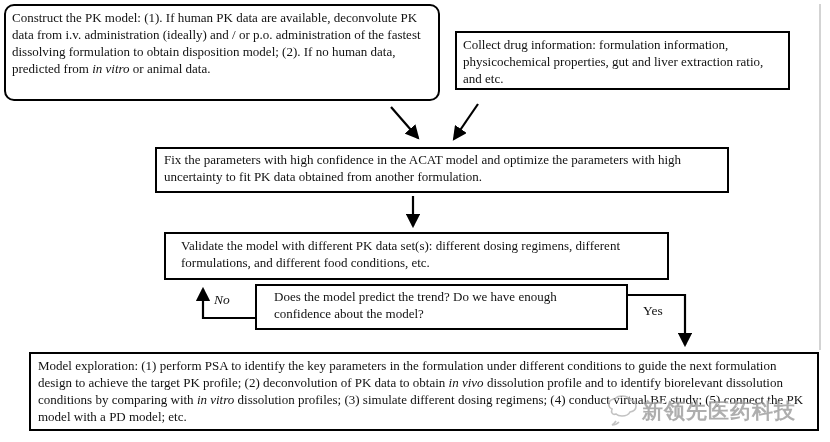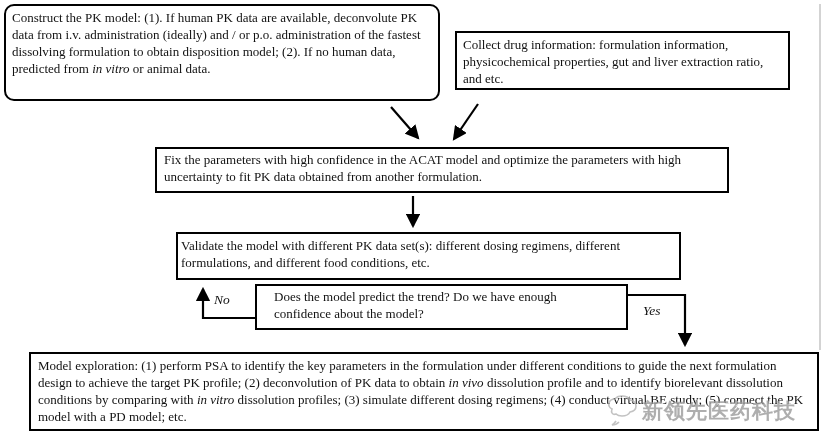--- a/index.html
+++ b/index.html
@@ -64,29 +64,29 @@
 
     <path d="M628,295 L685,295 L685,345" fill="none" stroke="#000" stroke-width="2.2" marker-end="url(#ah)"></path>
   </svg>
 
   <div class="box" style="left:4px;top:4px;width:436px;height:97px;border-radius:10px;"><span>Construct the PK model: (1). If human PK data are available, deconvolute PK data from i.v. administration (ideally) and / or p.o. administration of the fastest dissolving formulation to obtain disposition model; (2). If no human data, predicted from </span><i>in vitro</i><span> or animal data.</span></div>
 
   <div class="box" style="left:455px;top:31px;width:335px;height:59px;"><span>Collect drug information: formulation information, physicochemical properties, gut and liver extraction ratio, and etc.</span></div>
 
   <div class="box" style="left:155px;top:147px;width:574px;height:46px;padding:2px 7px;"><span>Fix the parameters with high confidence in the ACAT model and optimize the parameters with high uncertainty to fit PK data obtained from another formulation.</span></div>
 
-  <div class="box" style="left:176px;top:232px;width:505px;height:48px;padding:3px 3px;"><span>Validate the model with different PK data set(s): different dosing regimens, different formulations, and different food conditions, etc.</span></div>
+  <div class="box" style="left:164px;top:232px;width:505px;height:48px;padding:3px 15px;"><span>Validate the model with different PK data set(s): different dosing regimens, different formulations, and different food conditions, etc.</span></div>
 
   <div class="box" style="left:255px;top:284px;width:373px;height:46px;padding:2px 17px;"><span>Does the model predict the trend?  Do we have enough confidence about the model?</span></div>
 
   <div class="box" style="left:29px;top:352px;width:790px;height:79px;padding:3px 7px;"><span>Model exploration: (1) perform PSA to identify the key parameters in the formulation under different conditions to guide the next formulation design to achieve the target PK profile; (2) deconvolution of PK data to obtain </span><i>in vivo</i><span> dissolution profile and to identify biorelevant dissolution conditions by comparing with </span><i>in vitro</i><span> dissolution profiles; (3) simulate different dosing regimens; (4) conduct virtual BE study; (5) connect the PK model with a PD model; etc.</span></div>
 
   <span class="flow-label" style="left:214px;top:291px;font-style:italic;">No</span>
 
-  <span class="flow-label" style="left:643px;top:302px;font-style:italic;">Yes</span>
+  <span class="flow-label" style="left:643px;top:302px;">Yes</span>
 
   <div class="watermark">
     <svg width="34" height="32" viewBox="0 0 34 32">
       <path d="M6,14 q-4,-2 -3,-6 q1,-4 6,-4 q2,-3 7,-3 q6,0 8,4 q6,1 6,6 q0,5 -6,6 q-2,4 -8,4 q-4,0 -6,-2 q-3,1 -4,-1 q-1,-1 0,-4 z" fill="none" stroke="#b3b3b3" stroke-width="1.6"></path>
       <path d="M10,26 q-2,3 -4,4 q4,0 7,-3" fill="none" stroke="#b3b3b3" stroke-width="1.6"></path>
     </svg>
     <span class="wm-text">新领先医药科技</span>
   </div>
 
 </div>

